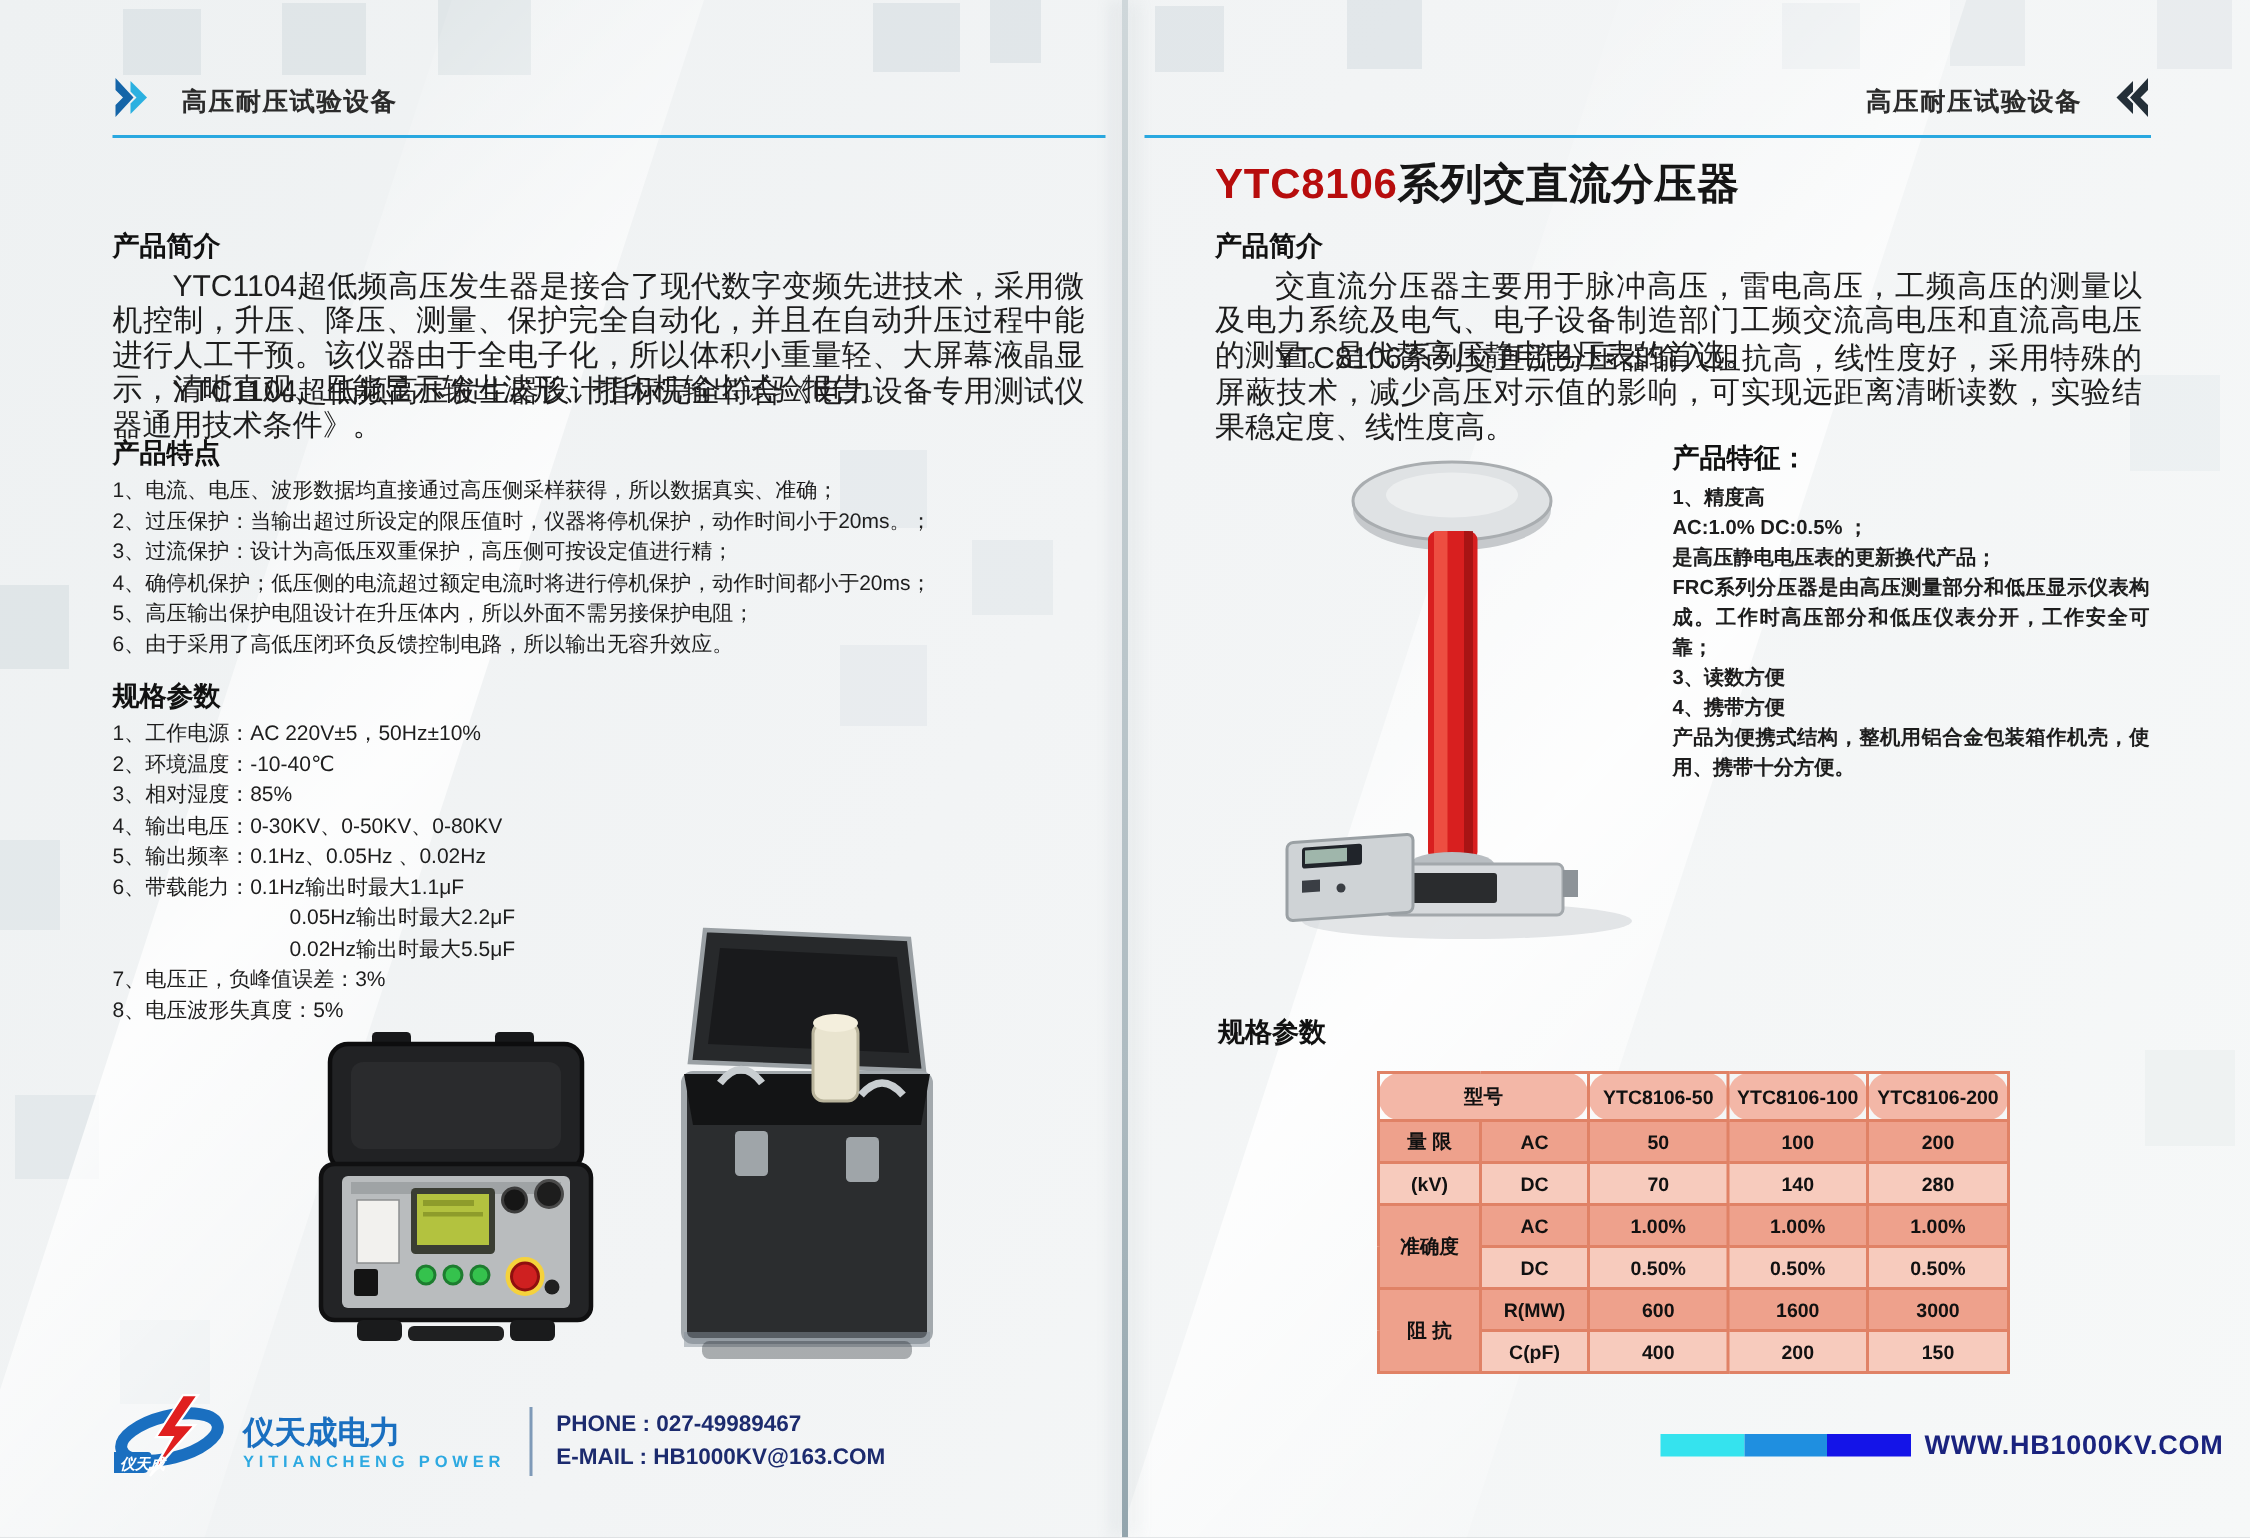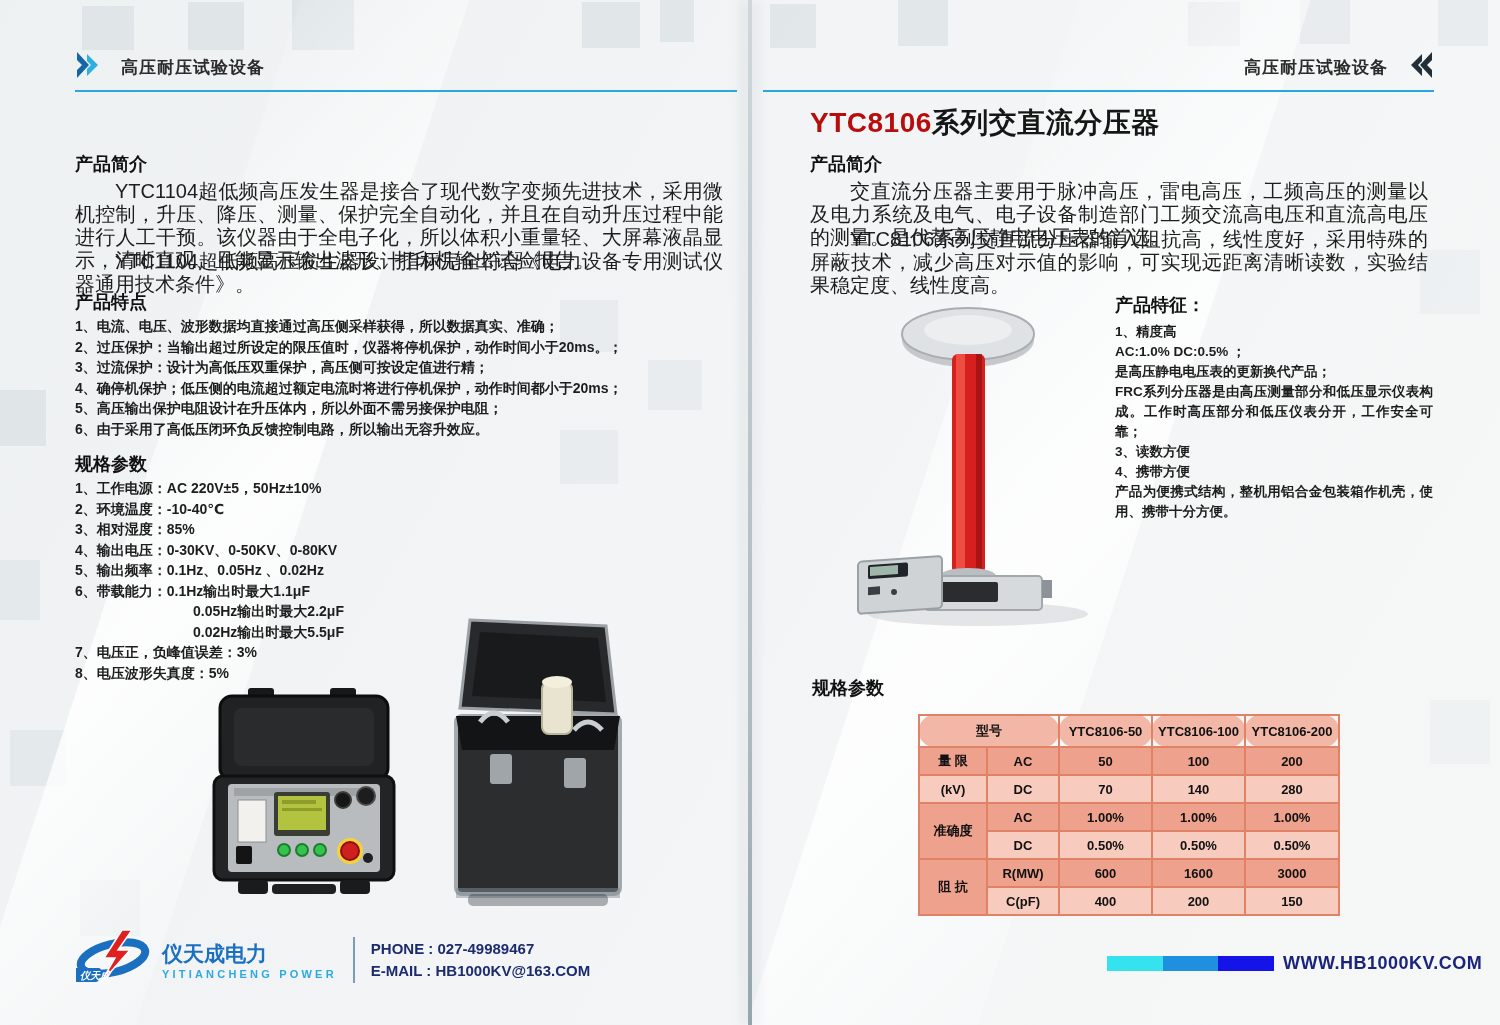--- a/index.html
+++ b/index.html
@@ -12,21 +12,21 @@
         background:linear-gradient(to bottom,#cfd7da,#aebbc1 70%,#93a5ad);
         box-shadow:-6px 0 10px rgba(140,155,162,0.25),6px 0 10px rgba(140,155,162,0.18);}
   .abs{position:absolute;}
   .hdr-label{font-size:17px;font-weight:600;color:#2b2b2b;letter-spacing:1px;}
   .hdr-line{position:absolute;height:2px;background:#29a8e0;}
   .title{font-size:28px;font-weight:bold;letter-spacing:0.5px;color:#161616;white-space:nowrap;}
   .title .red{color:#b70d0d;}
   .h-sec{font-size:18px;font-weight:bold;color:#111;}
   .txt{font-size:20px;font-weight:400;color:#1d1d1d;line-height:23px;text-align:justify;}
   .indent{text-indent:2em;}
-  .list div{font-size:14px;font-weight:700;color:#1d1d1d;line-height:20.5px;white-space:nowrap;}
+  .list div{font-size:14px;font-weight:400;color:#1d1d1d;line-height:20.5px;white-space:nowrap;}
   .list div.sub{padding-left:118px;}
   .feat-col div{font-size:13.5px;font-weight:600;color:#1d1d1d;line-height:20px;text-align:justify;}
   table.spec{border-collapse:collapse;width:420px;table-layout:fixed;}
   table.spec td,table.spec th{border:2px solid #e08266;font-size:13px;font-weight:bold;
         color:#111;text-align:center;vertical-align:middle;padding:0;}
   table.spec th{height:30px;background:#f3b7a7;border-radius:15px;}
   table.spec td{height:26px;}
   .row-d td{background:#eea18c;}
   .row-l td{background:#f7cbbd;}
   td.glab{background:#eea18c !important;}

